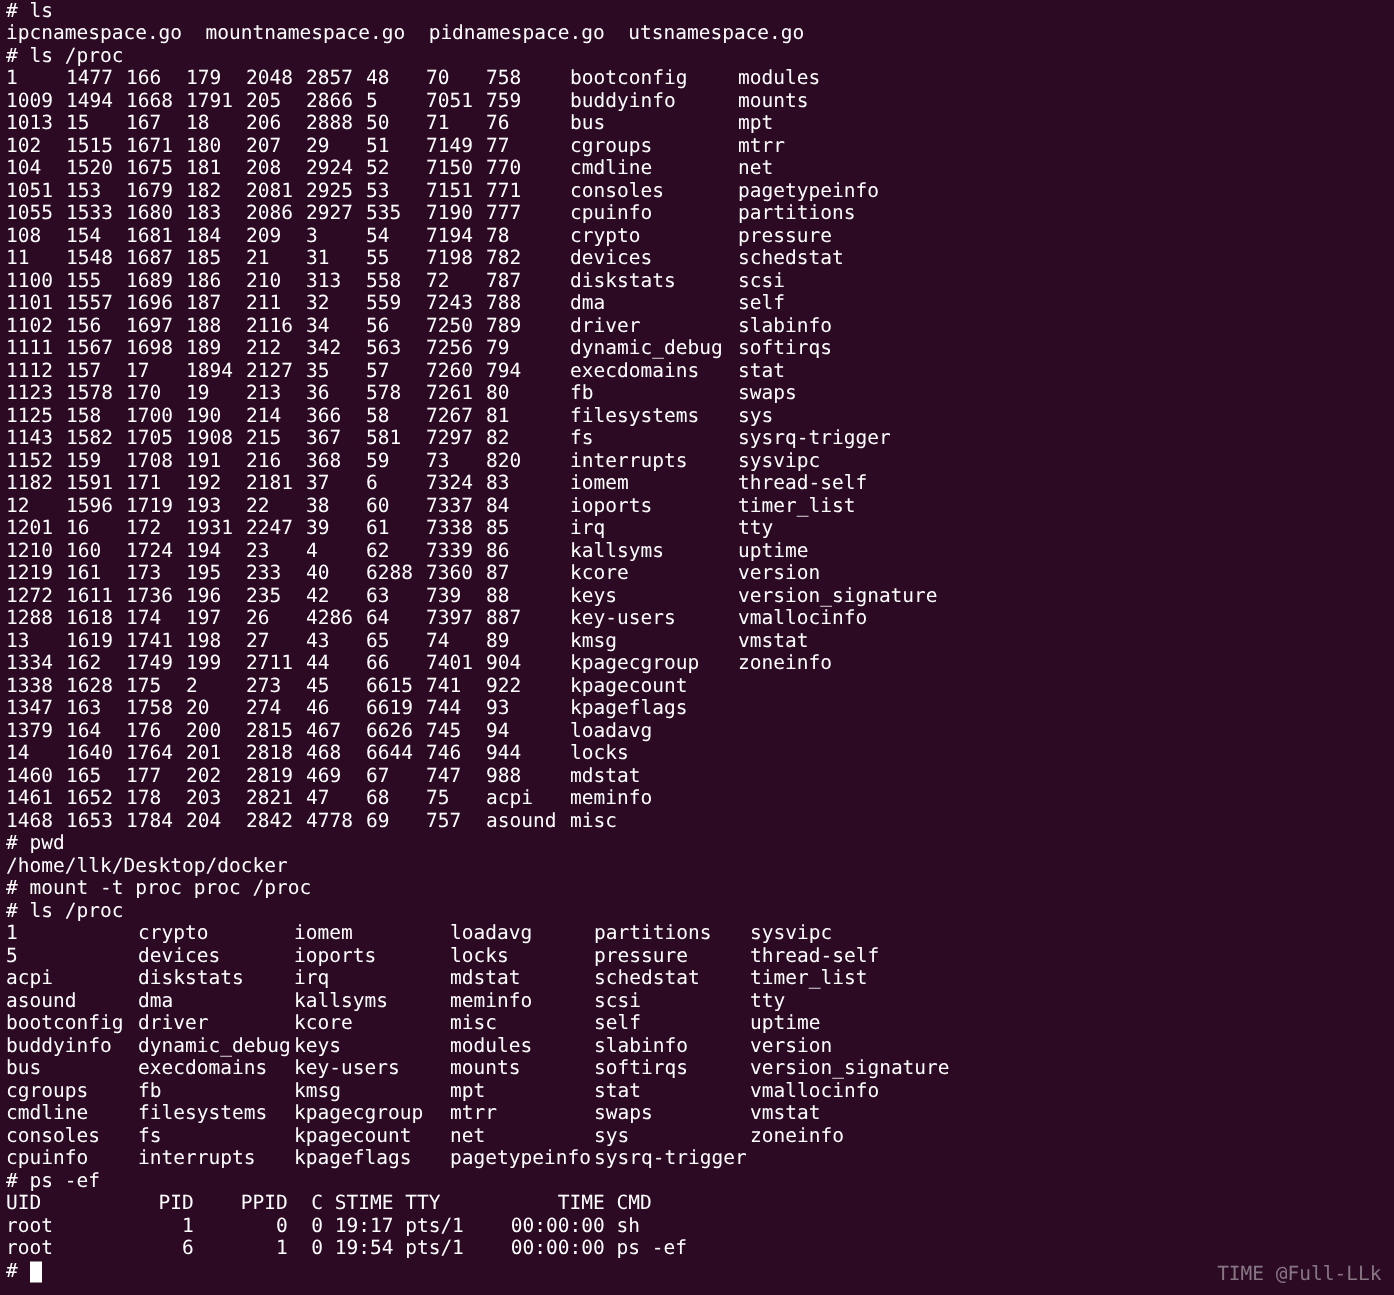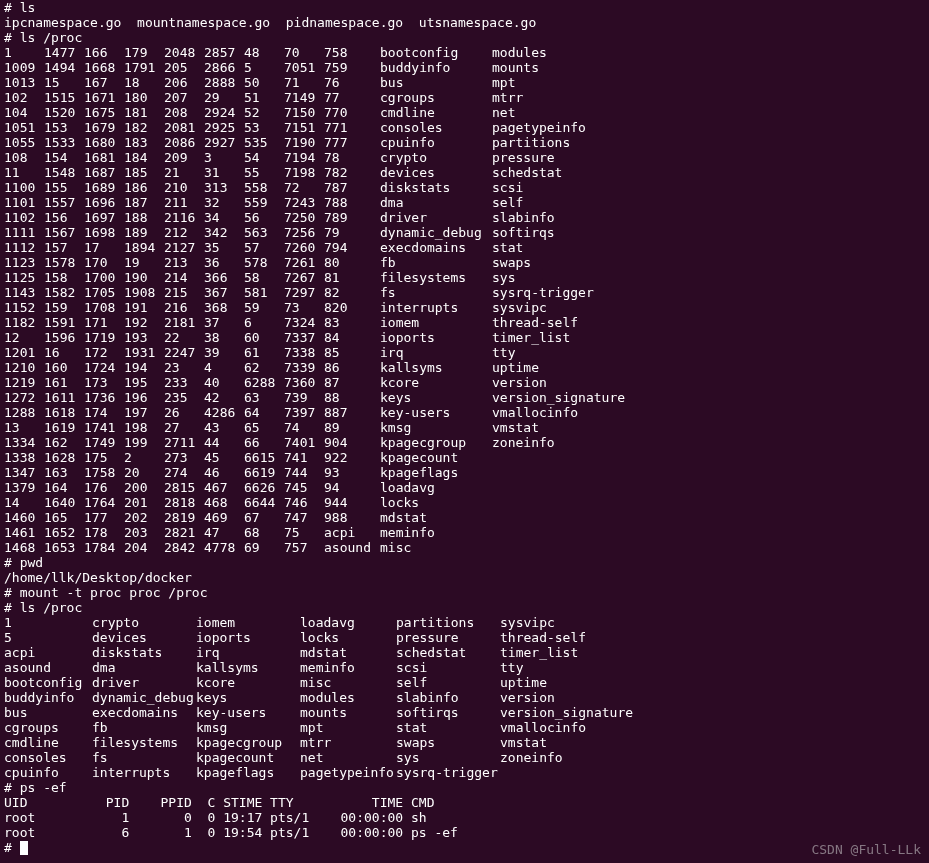--- a/index.html
+++ b/index.html
@@ -24,13 +24,13 @@
     opacity: 0.55;
     font-size: 13px;
   }
   .row { display: flex; }
   .cw { display: inline-block; }
 </style>
 </head>
 <body>
 
 <div class="term" id="term"><div># ls</div><div>ipcnamespace.go  mountnamespace.go  pidnamespace.go  utsnamespace.go</div><div># ls /proc</div><div class="row"><span class="cw" style="width: 40px;">1</span><span class="cw" style="width: 40px;">1477</span><span class="cw" style="width: 40px;">166</span><span class="cw" style="width: 40px;">179</span><span class="cw" style="width: 40px;">2048</span><span class="cw" style="width: 40px;">2857</span><span class="cw" style="width: 40px;">48</span><span class="cw" style="width: 40px;">70</span><span class="cw" style="width: 56px;">758</span><span class="cw" style="width: 112px;">bootconfig</span><span class="cw" style="width: 144px;">modules</span></div><div class="row"><span class="cw" style="width: 40px;">1009</span><span class="cw" style="width: 40px;">1494</span><span class="cw" style="width: 40px;">1668</span><span class="cw" style="width: 40px;">1791</span><span class="cw" style="width: 40px;">205</span><span class="cw" style="width: 40px;">2866</span><span class="cw" style="width: 40px;">5</span><span class="cw" style="width: 40px;">7051</span><span class="cw" style="width: 56px;">759</span><span class="cw" style="width: 112px;">buddyinfo</span><span class="cw" style="width: 144px;">mounts</span></div><div class="row"><span class="cw" style="width: 40px;">1013</span><span class="cw" style="width: 40px;">15</span><span class="cw" style="width: 40px;">167</span><span class="cw" style="width: 40px;">18</span><span class="cw" style="width: 40px;">206</span><span class="cw" style="width: 40px;">2888</span><span class="cw" style="width: 40px;">50</span><span class="cw" style="width: 40px;">71</span><span class="cw" style="width: 56px;">76</span><span class="cw" style="width: 112px;">bus</span><span class="cw" style="width: 144px;">mpt</span></div><div class="row"><span class="cw" style="width: 40px;">102</span><span class="cw" style="width: 40px;">1515</span><span class="cw" style="width: 40px;">1671</span><span class="cw" style="width: 40px;">180</span><span class="cw" style="width: 40px;">207</span><span class="cw" style="width: 40px;">29</span><span class="cw" style="width: 40px;">51</span><span class="cw" style="width: 40px;">7149</span><span class="cw" style="width: 56px;">77</span><span class="cw" style="width: 112px;">cgroups</span><span class="cw" style="width: 144px;">mtrr</span></div><div class="row"><span class="cw" style="width: 40px;">104</span><span class="cw" style="width: 40px;">1520</span><span class="cw" style="width: 40px;">1675</span><span class="cw" style="width: 40px;">181</span><span class="cw" style="width: 40px;">208</span><span class="cw" style="width: 40px;">2924</span><span class="cw" style="width: 40px;">52</span><span class="cw" style="width: 40px;">7150</span><span class="cw" style="width: 56px;">770</span><span class="cw" style="width: 112px;">cmdline</span><span class="cw" style="width: 144px;">net</span></div><div class="row"><span class="cw" style="width: 40px;">1051</span><span class="cw" style="width: 40px;">153</span><span class="cw" style="width: 40px;">1679</span><span class="cw" style="width: 40px;">182</span><span class="cw" style="width: 40px;">2081</span><span class="cw" style="width: 40px;">2925</span><span class="cw" style="width: 40px;">53</span><span class="cw" style="width: 40px;">7151</span><span class="cw" style="width: 56px;">771</span><span class="cw" style="width: 112px;">consoles</span><span class="cw" style="width: 144px;">pagetypeinfo</span></div><div class="row"><span class="cw" style="width: 40px;">1055</span><span class="cw" style="width: 40px;">1533</span><span class="cw" style="width: 40px;">1680</span><span class="cw" style="width: 40px;">183</span><span class="cw" style="width: 40px;">2086</span><span class="cw" style="width: 40px;">2927</span><span class="cw" style="width: 40px;">535</span><span class="cw" style="width: 40px;">7190</span><span class="cw" style="width: 56px;">777</span><span class="cw" style="width: 112px;">cpuinfo</span><span class="cw" style="width: 144px;">partitions</span></div><div class="row"><span class="cw" style="width: 40px;">108</span><span class="cw" style="width: 40px;">154</span><span class="cw" style="width: 40px;">1681</span><span class="cw" style="width: 40px;">184</span><span class="cw" style="width: 40px;">209</span><span class="cw" style="width: 40px;">3</span><span class="cw" style="width: 40px;">54</span><span class="cw" style="width: 40px;">7194</span><span class="cw" style="width: 56px;">78</span><span class="cw" style="width: 112px;">crypto</span><span class="cw" style="width: 144px;">pressure</span></div><div class="row"><span class="cw" style="width: 40px;">11</span><span class="cw" style="width: 40px;">1548</span><span class="cw" style="width: 40px;">1687</span><span class="cw" style="width: 40px;">185</span><span class="cw" style="width: 40px;">21</span><span class="cw" style="width: 40px;">31</span><span class="cw" style="width: 40px;">55</span><span class="cw" style="width: 40px;">7198</span><span class="cw" style="width: 56px;">782</span><span class="cw" style="width: 112px;">devices</span><span class="cw" style="width: 144px;">schedstat</span></div><div class="row"><span class="cw" style="width: 40px;">1100</span><span class="cw" style="width: 40px;">155</span><span class="cw" style="width: 40px;">1689</span><span class="cw" style="width: 40px;">186</span><span class="cw" style="width: 40px;">210</span><span class="cw" style="width: 40px;">313</span><span class="cw" style="width: 40px;">558</span><span class="cw" style="width: 40px;">72</span><span class="cw" style="width: 56px;">787</span><span class="cw" style="width: 112px;">diskstats</span><span class="cw" style="width: 144px;">scsi</span></div><div class="row"><span class="cw" style="width: 40px;">1101</span><span class="cw" style="width: 40px;">1557</span><span class="cw" style="width: 40px;">1696</span><span class="cw" style="width: 40px;">187</span><span class="cw" style="width: 40px;">211</span><span class="cw" style="width: 40px;">32</span><span class="cw" style="width: 40px;">559</span><span class="cw" style="width: 40px;">7243</span><span class="cw" style="width: 56px;">788</span><span class="cw" style="width: 112px;">dma</span><span class="cw" style="width: 144px;">self</span></div><div class="row"><span class="cw" style="width: 40px;">1102</span><span class="cw" style="width: 40px;">156</span><span class="cw" style="width: 40px;">1697</span><span class="cw" style="width: 40px;">188</span><span class="cw" style="width: 40px;">2116</span><span class="cw" style="width: 40px;">34</span><span class="cw" style="width: 40px;">56</span><span class="cw" style="width: 40px;">7250</span><span class="cw" style="width: 56px;">789</span><span class="cw" style="width: 112px;">driver</span><span class="cw" style="width: 144px;">slabinfo</span></div><div class="row"><span class="cw" style="width: 40px;">1111</span><span class="cw" style="width: 40px;">1567</span><span class="cw" style="width: 40px;">1698</span><span class="cw" style="width: 40px;">189</span><span class="cw" style="width: 40px;">212</span><span class="cw" style="width: 40px;">342</span><span class="cw" style="width: 40px;">563</span><span class="cw" style="width: 40px;">7256</span><span class="cw" style="width: 56px;">79</span><span class="cw" style="width: 112px;">dynamic_debug</span><span class="cw" style="width: 144px;">softirqs</span></div><div class="row"><span class="cw" style="width: 40px;">1112</span><span class="cw" style="width: 40px;">157</span><span class="cw" style="width: 40px;">17</span><span class="cw" style="width: 40px;">1894</span><span class="cw" style="width: 40px;">2127</span><span class="cw" style="width: 40px;">35</span><span class="cw" style="width: 40px;">57</span><span class="cw" style="width: 40px;">7260</span><span class="cw" style="width: 56px;">794</span><span class="cw" style="width: 112px;">execdomains</span><span class="cw" style="width: 144px;">stat</span></div><div class="row"><span class="cw" style="width: 40px;">1123</span><span class="cw" style="width: 40px;">1578</span><span class="cw" style="width: 40px;">170</span><span class="cw" style="width: 40px;">19</span><span class="cw" style="width: 40px;">213</span><span class="cw" style="width: 40px;">36</span><span class="cw" style="width: 40px;">578</span><span class="cw" style="width: 40px;">7261</span><span class="cw" style="width: 56px;">80</span><span class="cw" style="width: 112px;">fb</span><span class="cw" style="width: 144px;">swaps</span></div><div class="row"><span class="cw" style="width: 40px;">1125</span><span class="cw" style="width: 40px;">158</span><span class="cw" style="width: 40px;">1700</span><span class="cw" style="width: 40px;">190</span><span class="cw" style="width: 40px;">214</span><span class="cw" style="width: 40px;">366</span><span class="cw" style="width: 40px;">58</span><span class="cw" style="width: 40px;">7267</span><span class="cw" style="width: 56px;">81</span><span class="cw" style="width: 112px;">filesystems</span><span class="cw" style="width: 144px;">sys</span></div><div class="row"><span class="cw" style="width: 40px;">1143</span><span class="cw" style="width: 40px;">1582</span><span class="cw" style="width: 40px;">1705</span><span class="cw" style="width: 40px;">1908</span><span class="cw" style="width: 40px;">215</span><span class="cw" style="width: 40px;">367</span><span class="cw" style="width: 40px;">581</span><span class="cw" style="width: 40px;">7297</span><span class="cw" style="width: 56px;">82</span><span class="cw" style="width: 112px;">fs</span><span class="cw" style="width: 144px;">sysrq-trigger</span></div><div class="row"><span class="cw" style="width: 40px;">1152</span><span class="cw" style="width: 40px;">159</span><span class="cw" style="width: 40px;">1708</span><span class="cw" style="width: 40px;">191</span><span class="cw" style="width: 40px;">216</span><span class="cw" style="width: 40px;">368</span><span class="cw" style="width: 40px;">59</span><span class="cw" style="width: 40px;">73</span><span class="cw" style="width: 56px;">820</span><span class="cw" style="width: 112px;">interrupts</span><span class="cw" style="width: 144px;">sysvipc</span></div><div class="row"><span class="cw" style="width: 40px;">1182</span><span class="cw" style="width: 40px;">1591</span><span class="cw" style="width: 40px;">171</span><span class="cw" style="width: 40px;">192</span><span class="cw" style="width: 40px;">2181</span><span class="cw" style="width: 40px;">37</span><span class="cw" style="width: 40px;">6</span><span class="cw" style="width: 40px;">7324</span><span class="cw" style="width: 56px;">83</span><span class="cw" style="width: 112px;">iomem</span><span class="cw" style="width: 144px;">thread-self</span></div><div class="row"><span class="cw" style="width: 40px;">12</span><span class="cw" style="width: 40px;">1596</span><span class="cw" style="width: 40px;">1719</span><span class="cw" style="width: 40px;">193</span><span class="cw" style="width: 40px;">22</span><span class="cw" style="width: 40px;">38</span><span class="cw" style="width: 40px;">60</span><span class="cw" style="width: 40px;">7337</span><span class="cw" style="width: 56px;">84</span><span class="cw" style="width: 112px;">ioports</span><span class="cw" style="width: 144px;">timer_list</span></div><div class="row"><span class="cw" style="width: 40px;">1201</span><span class="cw" style="width: 40px;">16</span><span class="cw" style="width: 40px;">172</span><span class="cw" style="width: 40px;">1931</span><span class="cw" style="width: 40px;">2247</span><span class="cw" style="width: 40px;">39</span><span class="cw" style="width: 40px;">61</span><span class="cw" style="width: 40px;">7338</span><span class="cw" style="width: 56px;">85</span><span class="cw" style="width: 112px;">irq</span><span class="cw" style="width: 144px;">tty</span></div><div class="row"><span class="cw" style="width: 40px;">1210</span><span class="cw" style="width: 40px;">160</span><span class="cw" style="width: 40px;">1724</span><span class="cw" style="width: 40px;">194</span><span class="cw" style="width: 40px;">23</span><span class="cw" style="width: 40px;">4</span><span class="cw" style="width: 40px;">62</span><span class="cw" style="width: 40px;">7339</span><span class="cw" style="width: 56px;">86</span><span class="cw" style="width: 112px;">kallsyms</span><span class="cw" style="width: 144px;">uptime</span></div><div class="row"><span class="cw" style="width: 40px;">1219</span><span class="cw" style="width: 40px;">161</span><span class="cw" style="width: 40px;">173</span><span class="cw" style="width: 40px;">195</span><span class="cw" style="width: 40px;">233</span><span class="cw" style="width: 40px;">40</span><span class="cw" style="width: 40px;">6288</span><span class="cw" style="width: 40px;">7360</span><span class="cw" style="width: 56px;">87</span><span class="cw" style="width: 112px;">kcore</span><span class="cw" style="width: 144px;">version</span></div><div class="row"><span class="cw" style="width: 40px;">1272</span><span class="cw" style="width: 40px;">1611</span><span class="cw" style="width: 40px;">1736</span><span class="cw" style="width: 40px;">196</span><span class="cw" style="width: 40px;">235</span><span class="cw" style="width: 40px;">42</span><span class="cw" style="width: 40px;">63</span><span class="cw" style="width: 40px;">739</span><span class="cw" style="width: 56px;">88</span><span class="cw" style="width: 112px;">keys</span><span class="cw" style="width: 144px;">version_signature</span></div><div class="row"><span class="cw" style="width: 40px;">1288</span><span class="cw" style="width: 40px;">1618</span><span class="cw" style="width: 40px;">174</span><span class="cw" style="width: 40px;">197</span><span class="cw" style="width: 40px;">26</span><span class="cw" style="width: 40px;">4286</span><span class="cw" style="width: 40px;">64</span><span class="cw" style="width: 40px;">7397</span><span class="cw" style="width: 56px;">887</span><span class="cw" style="width: 112px;">key-users</span><span class="cw" style="width: 144px;">vmallocinfo</span></div><div class="row"><span class="cw" style="width: 40px;">13</span><span class="cw" style="width: 40px;">1619</span><span class="cw" style="width: 40px;">1741</span><span class="cw" style="width: 40px;">198</span><span class="cw" style="width: 40px;">27</span><span class="cw" style="width: 40px;">43</span><span class="cw" style="width: 40px;">65</span><span class="cw" style="width: 40px;">74</span><span class="cw" style="width: 56px;">89</span><span class="cw" style="width: 112px;">kmsg</span><span class="cw" style="width: 144px;">vmstat</span></div><div class="row"><span class="cw" style="width: 40px;">1334</span><span class="cw" style="width: 40px;">162</span><span class="cw" style="width: 40px;">1749</span><span class="cw" style="width: 40px;">199</span><span class="cw" style="width: 40px;">2711</span><span class="cw" style="width: 40px;">44</span><span class="cw" style="width: 40px;">66</span><span class="cw" style="width: 40px;">7401</span><span class="cw" style="width: 56px;">904</span><span class="cw" style="width: 112px;">kpagecgroup</span><span class="cw" style="width: 144px;">zoneinfo</span></div><div class="row"><span class="cw" style="width: 40px;">1338</span><span class="cw" style="width: 40px;">1628</span><span class="cw" style="width: 40px;">175</span><span class="cw" style="width: 40px;">2</span><span class="cw" style="width: 40px;">273</span><span class="cw" style="width: 40px;">45</span><span class="cw" style="width: 40px;">6615</span><span class="cw" style="width: 40px;">741</span><span class="cw" style="width: 56px;">922</span><span class="cw" style="width: 112px;">kpagecount</span><span class="cw" style="width: 144px;"></span></div><div class="row"><span class="cw" style="width: 40px;">1347</span><span class="cw" style="width: 40px;">163</span><span class="cw" style="width: 40px;">1758</span><span class="cw" style="width: 40px;">20</span><span class="cw" style="width: 40px;">274</span><span class="cw" style="width: 40px;">46</span><span class="cw" style="width: 40px;">6619</span><span class="cw" style="width: 40px;">744</span><span class="cw" style="width: 56px;">93</span><span class="cw" style="width: 112px;">kpageflags</span><span class="cw" style="width: 144px;"></span></div><div class="row"><span class="cw" style="width: 40px;">1379</span><span class="cw" style="width: 40px;">164</span><span class="cw" style="width: 40px;">176</span><span class="cw" style="width: 40px;">200</span><span class="cw" style="width: 40px;">2815</span><span class="cw" style="width: 40px;">467</span><span class="cw" style="width: 40px;">6626</span><span class="cw" style="width: 40px;">745</span><span class="cw" style="width: 56px;">94</span><span class="cw" style="width: 112px;">loadavg</span><span class="cw" style="width: 144px;"></span></div><div class="row"><span class="cw" style="width: 40px;">14</span><span class="cw" style="width: 40px;">1640</span><span class="cw" style="width: 40px;">1764</span><span class="cw" style="width: 40px;">201</span><span class="cw" style="width: 40px;">2818</span><span class="cw" style="width: 40px;">468</span><span class="cw" style="width: 40px;">6644</span><span class="cw" style="width: 40px;">746</span><span class="cw" style="width: 56px;">944</span><span class="cw" style="width: 112px;">locks</span><span class="cw" style="width: 144px;"></span></div><div class="row"><span class="cw" style="width: 40px;">1460</span><span class="cw" style="width: 40px;">165</span><span class="cw" style="width: 40px;">177</span><span class="cw" style="width: 40px;">202</span><span class="cw" style="width: 40px;">2819</span><span class="cw" style="width: 40px;">469</span><span class="cw" style="width: 40px;">67</span><span class="cw" style="width: 40px;">747</span><span class="cw" style="width: 56px;">988</span><span class="cw" style="width: 112px;">mdstat</span><span class="cw" style="width: 144px;"></span></div><div class="row"><span class="cw" style="width: 40px;">1461</span><span class="cw" style="width: 40px;">1652</span><span class="cw" style="width: 40px;">178</span><span class="cw" style="width: 40px;">203</span><span class="cw" style="width: 40px;">2821</span><span class="cw" style="width: 40px;">47</span><span class="cw" style="width: 40px;">68</span><span class="cw" style="width: 40px;">75</span><span class="cw" style="width: 56px;">acpi</span><span class="cw" style="width: 112px;">meminfo</span><span class="cw" style="width: 144px;"></span></div><div class="row"><span class="cw" style="width: 40px;">1468</span><span class="cw" style="width: 40px;">1653</span><span class="cw" style="width: 40px;">1784</span><span class="cw" style="width: 40px;">204</span><span class="cw" style="width: 40px;">2842</span><span class="cw" style="width: 40px;">4778</span><span class="cw" style="width: 40px;">69</span><span class="cw" style="width: 40px;">757</span><span class="cw" style="width: 56px;">asound</span><span class="cw" style="width: 112px;">misc</span><span class="cw" style="width: 144px;"></span></div><div># pwd</div><div>/home/llk/Desktop/docker</div><div># mount -t proc proc /proc</div><div># ls /proc</div><div class="row"><span class="cw" style="width: 88px;">1</span><span class="cw" style="width: 104px;">crypto</span><span class="cw" style="width: 104px;">iomem</span><span class="cw" style="width: 96px;">loadavg</span><span class="cw" style="width: 104px;">partitions</span><span class="cw" style="width: 160px;">sysvipc</span></div><div class="row"><span class="cw" style="width: 88px;">5</span><span class="cw" style="width: 104px;">devices</span><span class="cw" style="width: 104px;">ioports</span><span class="cw" style="width: 96px;">locks</span><span class="cw" style="width: 104px;">pressure</span><span class="cw" style="width: 160px;">thread-self</span></div><div class="row"><span class="cw" style="width: 88px;">acpi</span><span class="cw" style="width: 104px;">diskstats</span><span class="cw" style="width: 104px;">irq</span><span class="cw" style="width: 96px;">mdstat</span><span class="cw" style="width: 104px;">schedstat</span><span class="cw" style="width: 160px;">timer_list</span></div><div class="row"><span class="cw" style="width: 88px;">asound</span><span class="cw" style="width: 104px;">dma</span><span class="cw" style="width: 104px;">kallsyms</span><span class="cw" style="width: 96px;">meminfo</span><span class="cw" style="width: 104px;">scsi</span><span class="cw" style="width: 160px;">tty</span></div><div class="row"><span class="cw" style="width: 88px;">bootconfig</span><span class="cw" style="width: 104px;">driver</span><span class="cw" style="width: 104px;">kcore</span><span class="cw" style="width: 96px;">misc</span><span class="cw" style="width: 104px;">self</span><span class="cw" style="width: 160px;">uptime</span></div><div class="row"><span class="cw" style="width: 88px;">buddyinfo</span><span class="cw" style="width: 104px;">dynamic_debug</span><span class="cw" style="width: 104px;">keys</span><span class="cw" style="width: 96px;">modules</span><span class="cw" style="width: 104px;">slabinfo</span><span class="cw" style="width: 160px;">version</span></div><div class="row"><span class="cw" style="width: 88px;">bus</span><span class="cw" style="width: 104px;">execdomains</span><span class="cw" style="width: 104px;">key-users</span><span class="cw" style="width: 96px;">mounts</span><span class="cw" style="width: 104px;">softirqs</span><span class="cw" style="width: 160px;">version_signature</span></div><div class="row"><span class="cw" style="width: 88px;">cgroups</span><span class="cw" style="width: 104px;">fb</span><span class="cw" style="width: 104px;">kmsg</span><span class="cw" style="width: 96px;">mpt</span><span class="cw" style="width: 104px;">stat</span><span class="cw" style="width: 160px;">vmallocinfo</span></div><div class="row"><span class="cw" style="width: 88px;">cmdline</span><span class="cw" style="width: 104px;">filesystems</span><span class="cw" style="width: 104px;">kpagecgroup</span><span class="cw" style="width: 96px;">mtrr</span><span class="cw" style="width: 104px;">swaps</span><span class="cw" style="width: 160px;">vmstat</span></div><div class="row"><span class="cw" style="width: 88px;">consoles</span><span class="cw" style="width: 104px;">fs</span><span class="cw" style="width: 104px;">kpagecount</span><span class="cw" style="width: 96px;">net</span><span class="cw" style="width: 104px;">sys</span><span class="cw" style="width: 160px;">zoneinfo</span></div><div class="row"><span class="cw" style="width: 88px;">cpuinfo</span><span class="cw" style="width: 104px;">interrupts</span><span class="cw" style="width: 104px;">kpageflags</span><span class="cw" style="width: 96px;">pagetypeinfo</span><span class="cw" style="width: 104px;">sysrq-trigger</span><span class="cw" style="width: 160px;"></span></div><div># ps -ef</div><div>UID          PID    PPID  C STIME TTY          TIME CMD</div><div>root           1       0  0 19:17 pts/1    00:00:00 sh</div><div>root           6       1  0 19:54 pts/1    00:00:00 ps -ef</div><div># <span style="background: rgb(255, 255, 255); display: inline-block; width: 8px; height: 14px; vertical-align: text-bottom;"></span></div></div>
-<div class="watermark">CSDN @Full-LLk</div>
+<div class="watermark">TIME @Full-LLk</div>
 
 </body></html>

